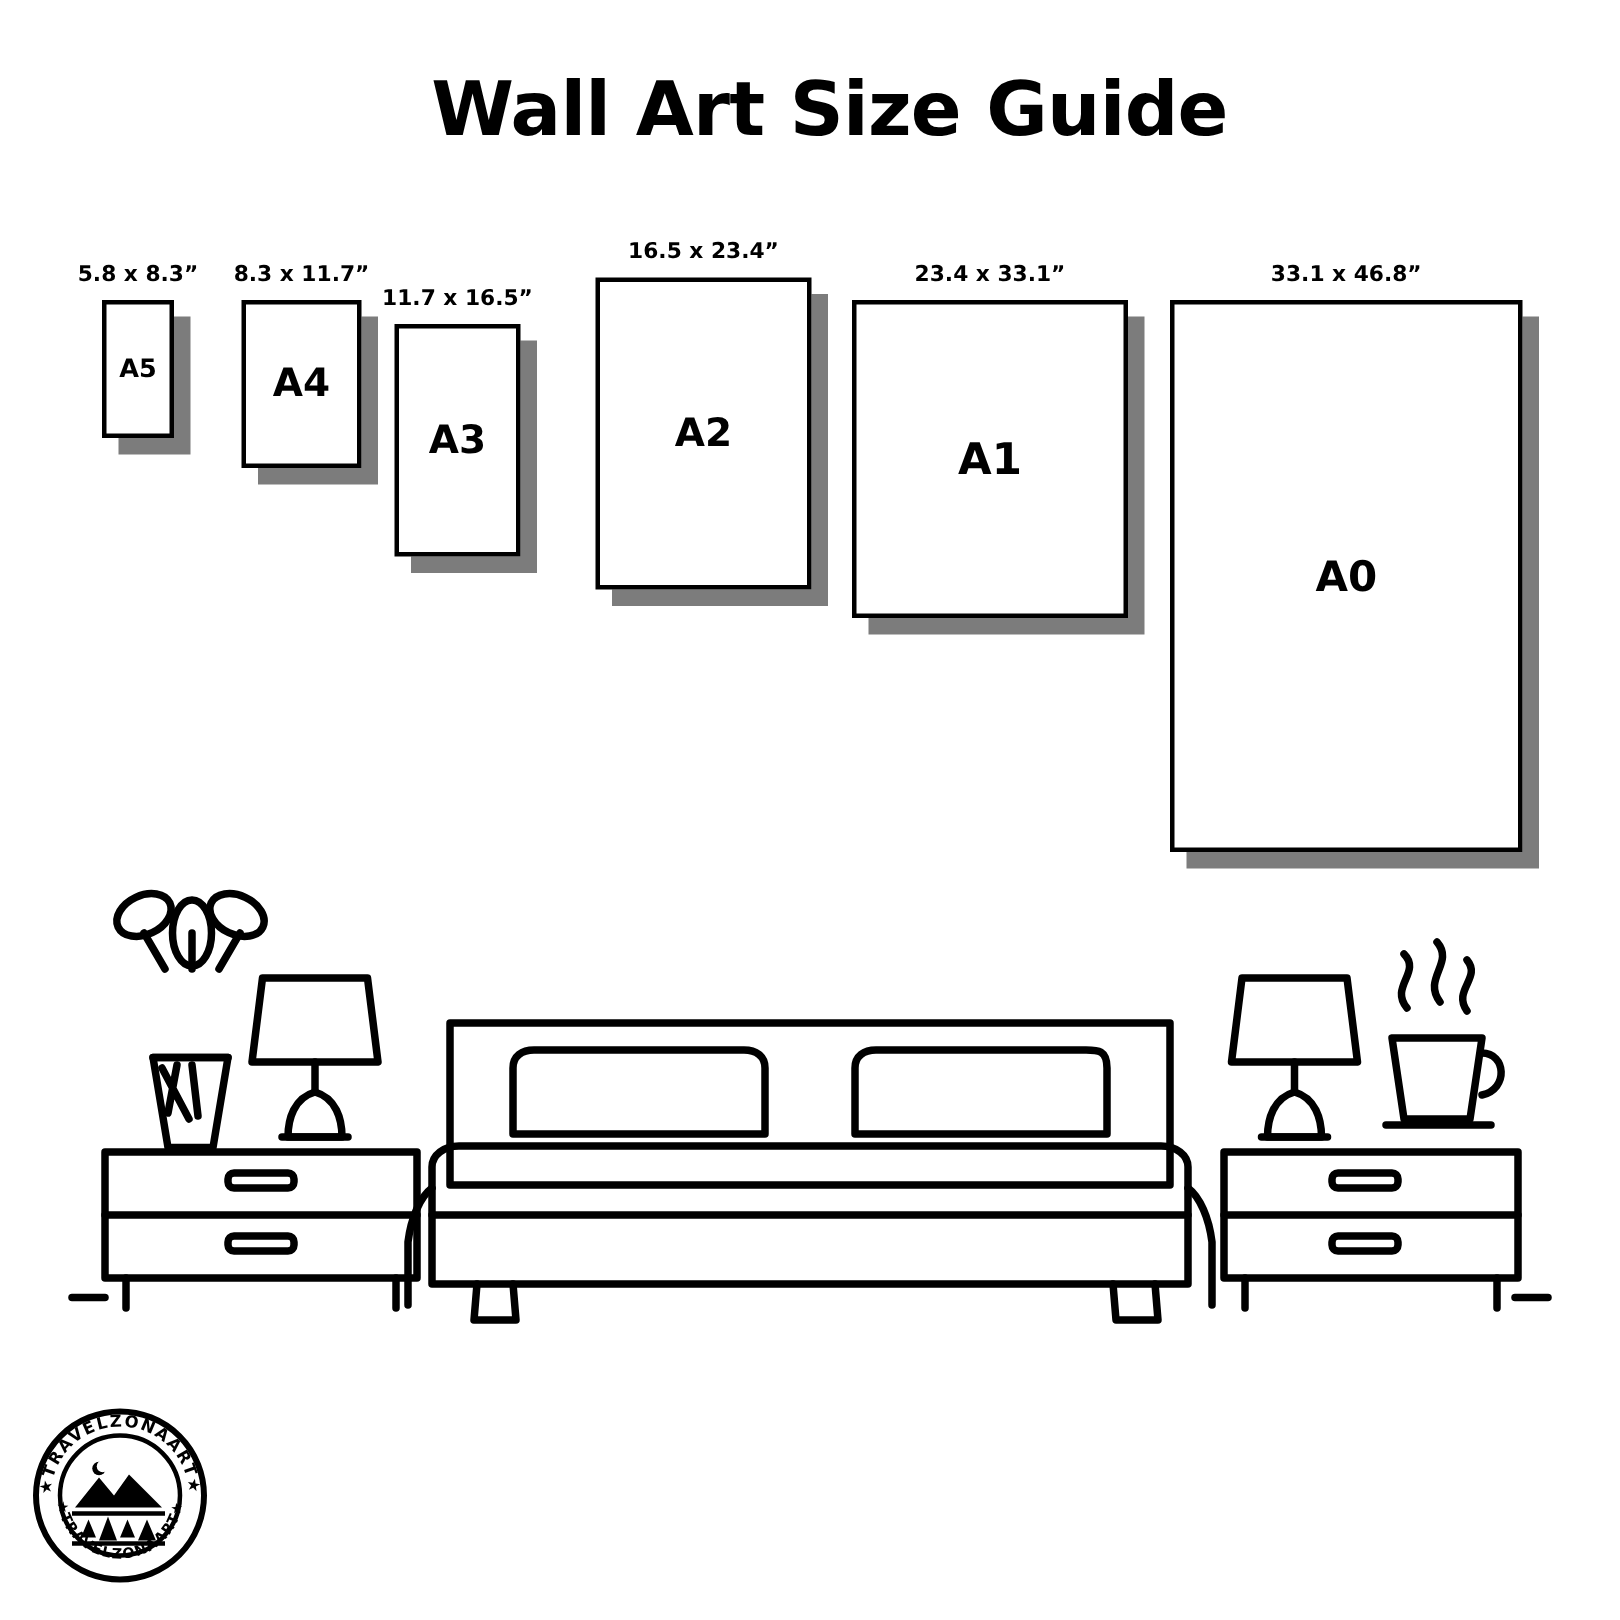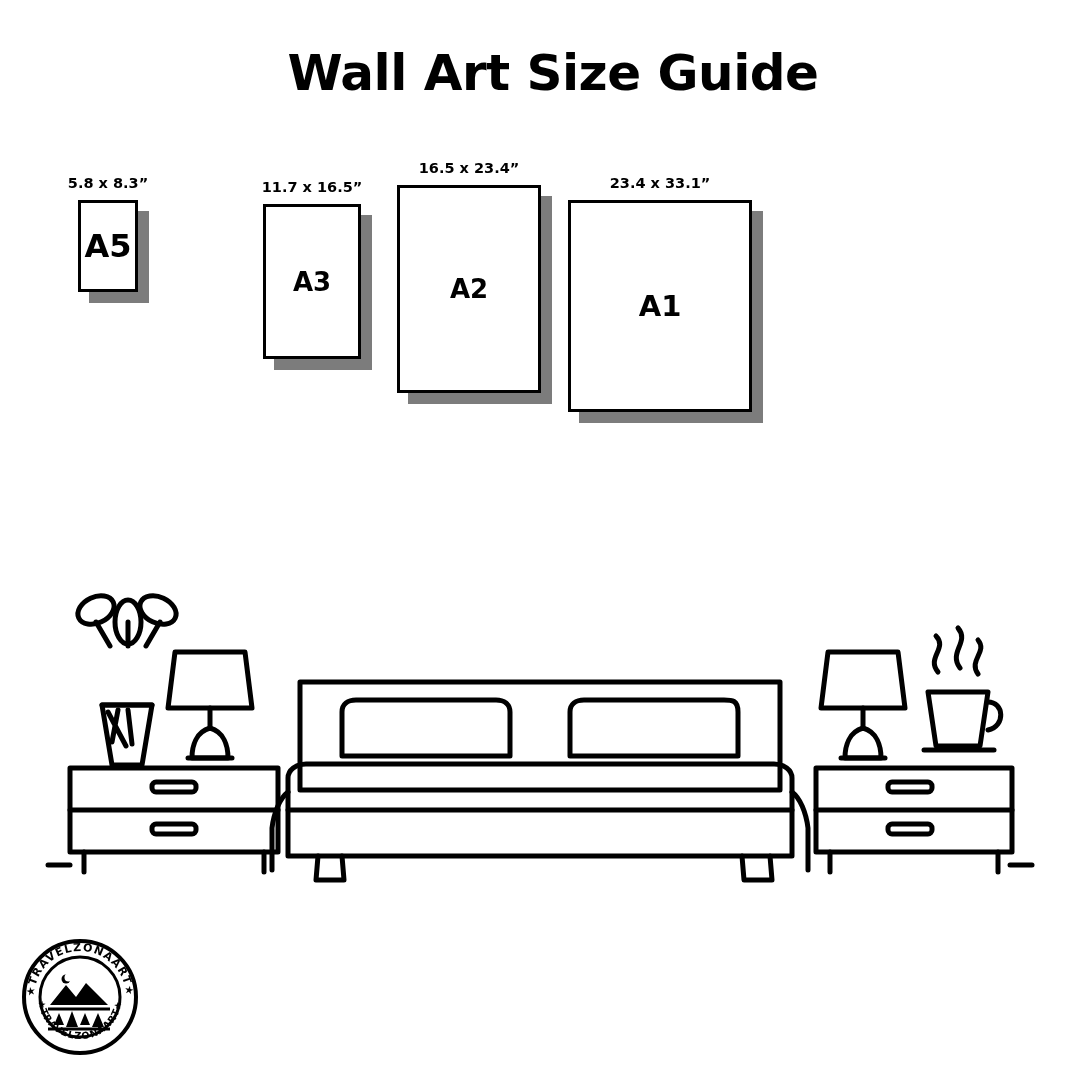--- a/index.html
+++ b/index.html
@@ -63,24 +63,24 @@
     left: 50%;
     transform: translateX(-50%);
     margin-bottom: 9px;
     white-space: nowrap;
     font-size: 14.5px;
     font-weight: bold;
     color: #000000;
   }
 
   
-  #frame-a5 { left: 78px;  top: 200px; width: 60px;  height: 92px; }
-  #frame-a5 .frame-label { font-size: 32px; }
+  #frame-a5 { left: 68px;  top: 200px; width: 48px;  height: 92px; }
+  #frame-a5 .frame-label { font-size: 17px; }
   #frame-a4 { left: 161px; top: 200px; width: 80px;  height: 112px; }
-  #frame-a3 { left: 263px; top: 204px; width: 98px; height: 155px; }
+  #frame-a3 { left: 263px; top: 216px; width: 84px; height: 155px; }
   #frame-a2 { left: 397px; top: 185px; width: 144px; height: 208px; }
   #frame-a1 { left: 568px; top: 200px; width: 184px; height: 212px; }
   #frame-a0 { left: 780px; top: 200px; width: 235px; height: 368px; }
   #frame-a0 .frame-label { font-size: 28px; }
   #frame-a1 .frame-label { font-size: 29px; }
 
   
   #bedroom-scene {
     position: absolute;
     left: 0;
@@ -115,20 +115,27 @@
   <div id="page-title">Wall Art Size Guide</div>
 
   <div class="frame-group" id="frame-a5">
     <div class="frame-dim">5.8 x 8.3”</div>
     <div class="frame-shadow"></div>
     <div class="frame-box">
       <span class="frame-label">A5</span>
     </div>
   </div>
 
+  <div class="frame-group" id="frame-a4">
+    <div class="frame-dim">8.3 x 11.7”</div>
+    <div class="frame-shadow"></div>
+    <div class="frame-box">
+      <span class="frame-label">A4</span>
+    </div>
+  </div>
 
   <div class="frame-group" id="frame-a3">
     <div class="frame-dim">11.7 x 16.5”</div>
     <div class="frame-shadow"></div>
     <div class="frame-box">
       <span class="frame-label">A3</span>
     </div>
   </div>
 
   <div class="frame-group" id="frame-a2">
@@ -140,20 +147,27 @@
   </div>
 
   <div class="frame-group" id="frame-a1">
     <div class="frame-dim">23.4 x 33.1”</div>
     <div class="frame-shadow"></div>
     <div class="frame-box">
       <span class="frame-label">A1</span>
     </div>
   </div>
 
+  <div class="frame-group" id="frame-a0">
+    <div class="frame-dim">33.1 x 46.8”</div>
+    <div class="frame-shadow"></div>
+    <div class="frame-box">
+      <span class="frame-label">A0</span>
+    </div>
+  </div>
 
   <svg id="bedroom-scene" viewBox="0 0 1080 360">
     <g fill="none" stroke="#000000" stroke-width="5" stroke-linecap="round" stroke-linejoin="round">
 
       <line x1="48" y1="305" x2="70" y2="305"></line>
       <line x1="1010" y1="305" x2="1032" y2="305"></line>
 
       <g>
         <path d="M112 182 L118 150 M132 184 L128 150 M126 186 L108 152"></path>
         <ellipse cx="96" cy="50" rx="19" ry="13" transform="rotate(-25 96 50)"></ellipse>

